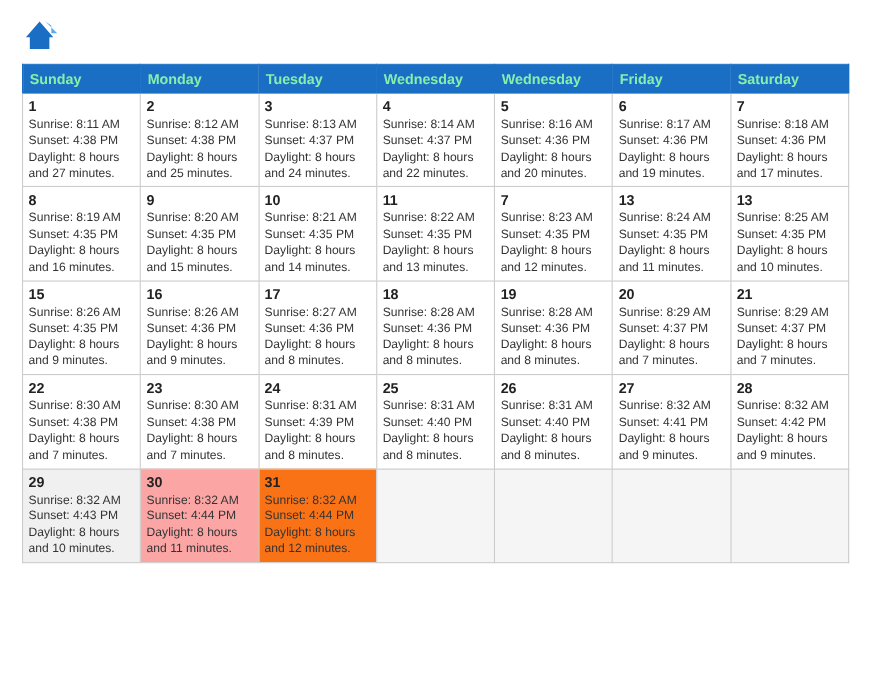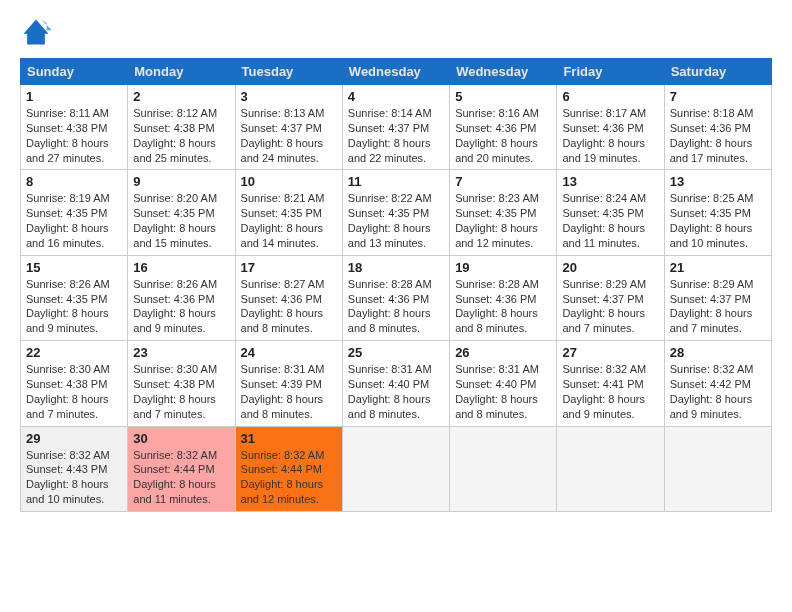--- a/index.html
+++ b/index.html
@@ -60,21 +60,21 @@
       font-size: 14px;
       color: #555;
     }
     .calendar {
       width: 100%;
       border-collapse: collapse;
       table-layout: fixed;
     }
     .calendar thead tr th {
       background: #1a6fc4;
-      color: #e5e5e5;
+      color: #86efac;
       font-size: 13px;
       font-weight: bold;
       padding: 5px 6px;
       text-align: left;
       border: 1px solid #1a6fc4;
     }
     .calendar tbody tr td {
       vertical-align: top;
       border: 1px solid #ccc;
       padding: 4px 5px;

